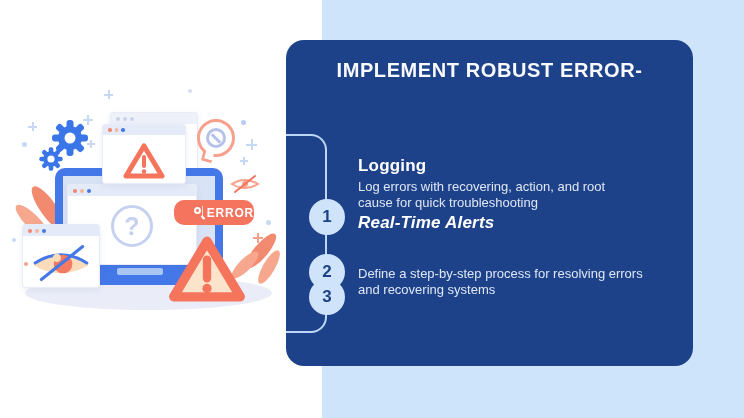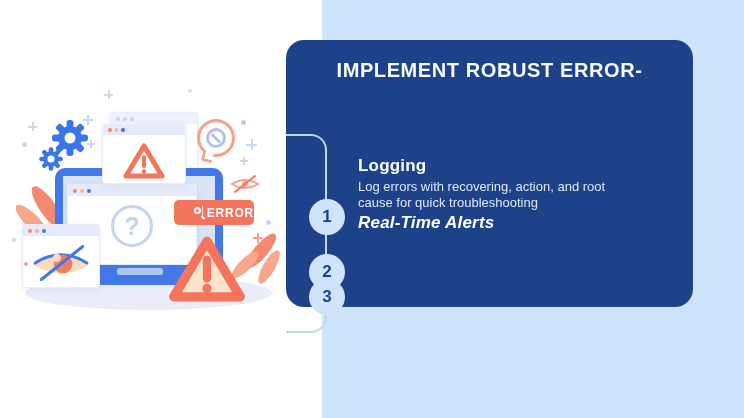--- a/index.html
+++ b/index.html
@@ -1,21 +1,21 @@
 <!DOCTYPE html>
 <html><head>
 <meta charset="utf-8">
 <style>
   html,body{margin:0;padding:0;}
   body{font-family:"Liberation Sans","DejaVu Sans",sans-serif;}
   .canvas{position:relative;width:744px;height:418px;background:#ffffff;overflow:hidden;}
   .strip{position:absolute;left:322px;top:0;width:422px;height:418px;background:#cde4fb;}
 
   
-  .panel{position:absolute;left:286px;top:40px;width:407px;height:267px;background:#1e4289;border-radius:18px;}
+  .panel{position:absolute;left:286px;top:40px;width:407px;height:326px;background:#1e4289;border-radius:18px;}
   .panel-title{position:absolute;left:0;top:17px;width:100%;text-align:center;color:#f8fafd;
     font-size:20px;font-weight:bold;line-height:27px;letter-spacing:.6px;}
   .bracket{position:absolute;left:0;top:94px;width:41px;height:199px;
     border:2px solid #bdd8f7;border-left:none;border-radius:0 16px 16px 0;box-sizing:border-box;}
   .step-circle{position:absolute;left:23px;width:36px;height:36px;border-radius:50%;background:#cfe4fb;
     display:flex;align-items:center;justify-content:center;color:#1e4289;font-weight:bold;font-size:17px;}
   .step-text{position:absolute;left:72px;width:292px;}
   .step-title{color:#ffffff;font-size:17px;font-weight:bold;letter-spacing:.2px;margin:0 0 3px 0;}
   .step-desc{color:#dfe7f4;font-size:13px;line-height:16px;}
 
@@ -30,21 +30,21 @@
   .laptop-bezel{left:50px;top:83px;width:168px;height:105px;background:#4478e8;border-radius:10px 10px 0 0;z-index:3;}
   .laptop-screen{left:58px;top:91px;width:152px;height:89px;background:#d9e3f6;z-index:3;}
   .laptop-base{left:39px;top:188px;width:184px;height:12px;background:#4478e8;border-radius:3px 3px 8px 8px;z-index:5;}
   .laptop-notch{left:112px;top:183px;width:46px;height:7px;background:#a9c6f2;border-radius:2px;z-index:6;}
   .main-window{left:62px;top:99px;width:130px;height:81px;z-index:4;}
   .q-circle{left:106px;top:120px;width:42px;height:42px;border:3px solid #c5d1ef;border-radius:50%;z-index:5;
     display:flex;align-items:center;justify-content:center;color:#c5d1ef;font-size:25px;font-weight:bold;}
   .window-a{left:105px;top:27px;width:88px;height:58px;z-index:1;}
   .window-b{left:97px;top:39px;width:84px;height:60px;z-index:6;}
   .bl-window{left:17px;top:139px;width:78px;height:64px;z-index:7;}
-  .error-badge{left:169px;top:115px;width:80px;height:25px;background:#f4745e;border-radius:5px;z-index:8;
+  .error-badge{left:169px;top:115px;width:80px;height:25px;background:#f4745e;border-radius:10px;z-index:8;
     display:flex;align-items:center;gap:4px;padding-left:20px;color:#ffffff;}
   .error-label{font-size:12px;font-weight:bold;letter-spacing:.8px;}
   .mag{position:relative;width:11px;height:11px;}
   .mag-lens{position:absolute;left:0;top:0;width:7px;height:7px;border:2px solid #ffffff;border-radius:50%;}
   .mag-handle{position:absolute;left:8px;top:8px;width:2px;height:5px;background:#ffffff;border-radius:1px;transform:rotate(-45deg);}
   .error-div{width:1px;height:13px;background:rgba(255,255,255,.75);}
   .bubble{left:192px;top:34px;width:38px;height:38px;border:3px solid #f7a18c;border-radius:50%;background:#ffffff;z-index:2;}
   .bubble-tail{left:197px;top:66px;width:11px;height:11px;background:#ffffff;border-left:3px solid #f7a18c;
     border-bottom:3px solid #f7a18c;border-bottom-left-radius:3px;transform:rotate(15deg);z-index:2;}
   .no-sign{position:absolute;left:6px;top:6px;width:20px;height:20px;border:3px solid #b5c1ea;border-radius:50%;}
@@ -226,15 +226,16 @@
     </div>
 
     <div class="step-text" style="top:116px;">
       <div class="step-title">Logging</div>
       <div class="step-desc" style="width:285px;">Log errors with recovering, action, and root cause for quick troubleshooting</div>
     </div>
     <div class="step-text" style="top:173px;font-style:italic;">
       <div class="step-title">Real-Time Alerts</div>
     </div>
     <div class="step-text" style="top:226px;">
+      <div class="step-desc" style="width:285px;">Define a step-by-step process for resolving errors and recovering systems</div>
     </div>
   </div>
 </div>
 
 </body></html>

